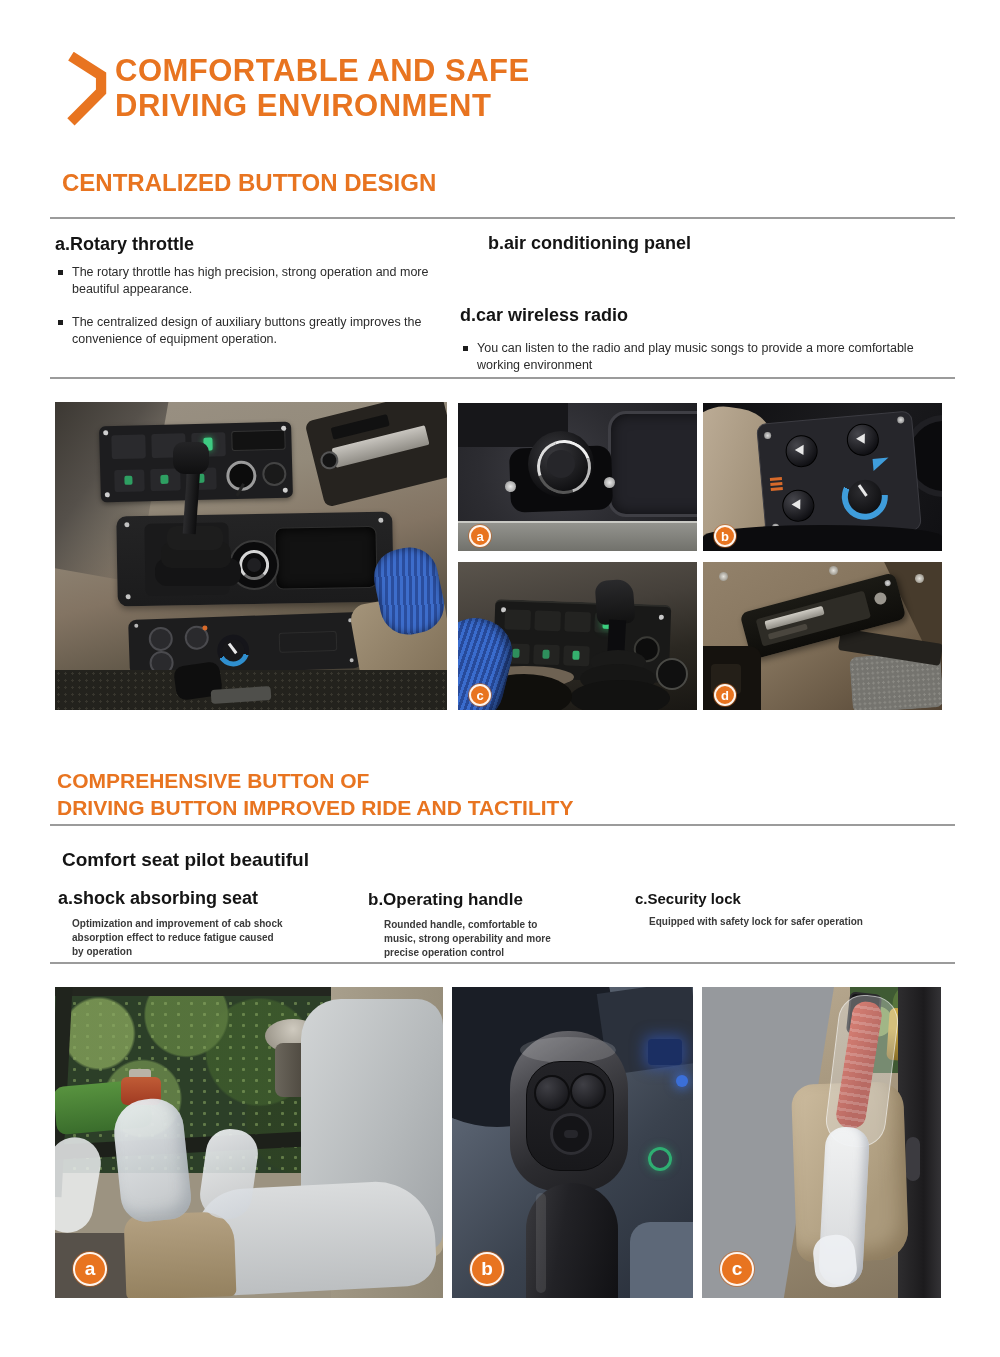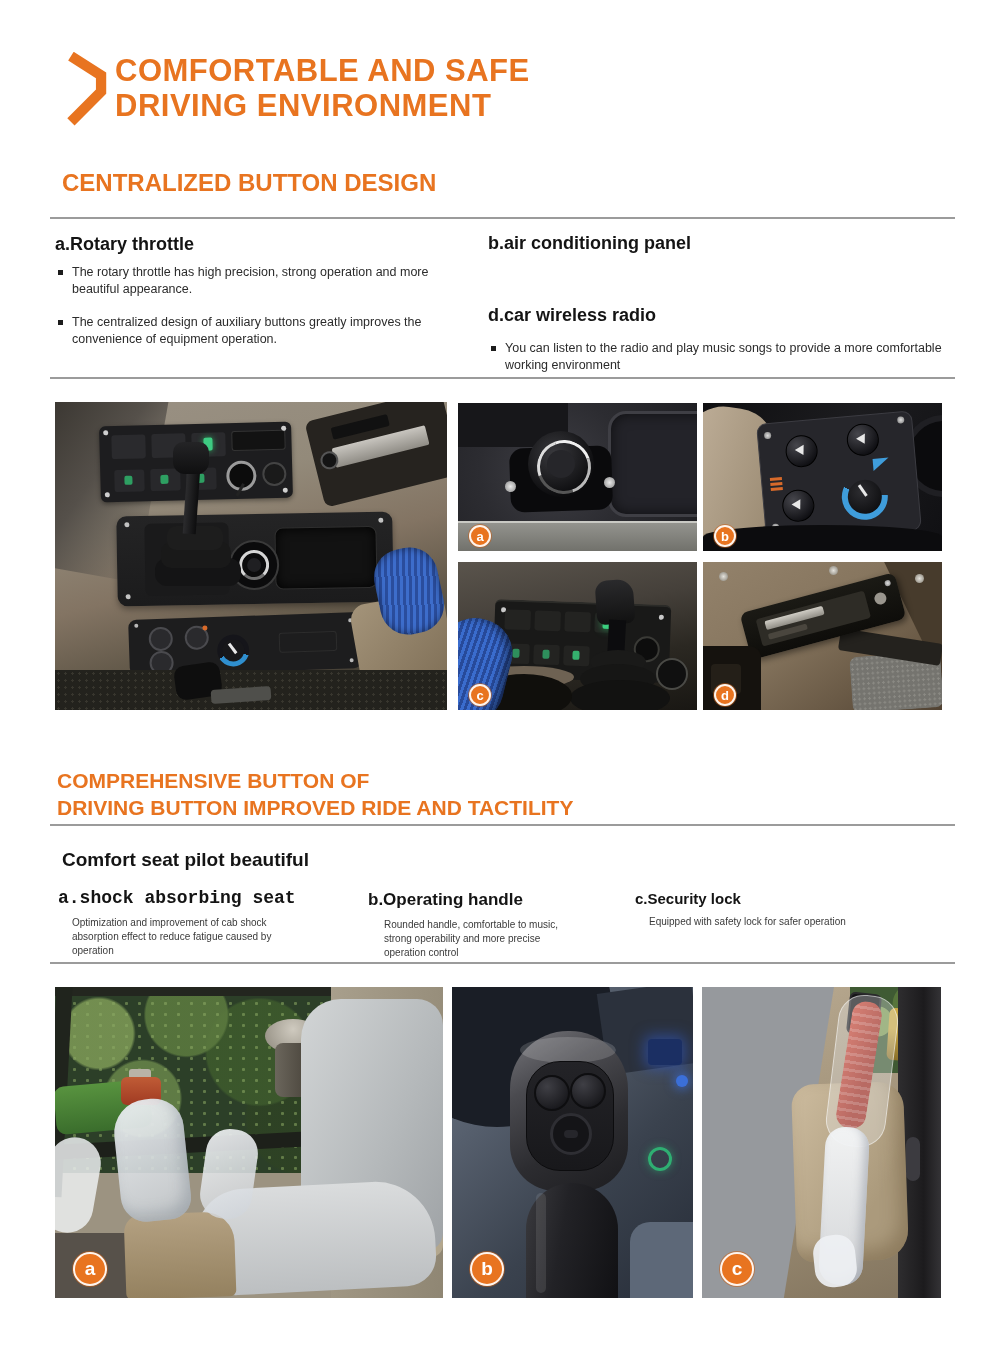--- a/index.html
+++ b/index.html
@@ -7,21 +7,21 @@
         font-family:"Liberation Sans",sans-serif;color:#222;}
   .ab{position:absolute;}
   .hr{position:absolute;left:50px;width:905px;height:2px;background:#9b9b9b;}
   .main-title{font-weight:bold;font-size:31px;line-height:35px;letter-spacing:.5px;color:#e87420;}
   .sec-head{font-weight:bold;color:#e87420;}
   .feat-title{font-weight:bold;color:#141414;font-size:18px;}
   .bullet{display:flex;margin-top:9px;}
   .bullet .sq{width:5px;height:5px;background:#1c1c1c;margin:6px 9px 0 3px;flex:0 0 auto;}
   .bullet .tx{font-size:12.5px;line-height:17px;color:#2b2b2b;}
   .bfeat-title{font-weight:bold;color:#141414;}
-  .bfeat-desc{font-size:10px;line-height:14px;color:#3a3a3a;margin-top:8px;}
+  .bfeat-desc{font-size:10px;line-height:14px;color:#3a3a3a;margin-top:8px;font-weight:bold;}
   .ph{position:absolute;overflow:hidden;background:#151515;}
   .badge{position:absolute;border-radius:50%;background:#e87420;color:#fff;font-weight:bold;
          display:flex;align-items:center;justify-content:center;box-sizing:border-box;
          border:2px solid rgba(255,255,255,.92);box-shadow:0 0 0 1px rgba(200,95,20,.55);}
   .badge.sm{width:22px;height:22px;font-size:13px;left:11px;bottom:4px;}
   .badge.lg{width:34px;height:34px;font-size:19px;left:18px;bottom:12px;}
   .wrk{background-image:repeating-linear-gradient(25deg,rgba(255,255,255,.22) 0 3px,transparent 3px 14px),
        repeating-linear-gradient(-40deg,rgba(0,0,0,.08) 0 2px,transparent 2px 11px);}
 </style>
 </head>
@@ -52,21 +52,21 @@
     <div class="feat-title">b.air conditioning panel</div>
   </div>
 
   <div class="ab" style="left:55px;top:305px;width:382px;">
     <div class="bullet">
       <span class="sq"></span>
       <span class="tx">The centralized design of auxiliary buttons greatly improves the convenience of equipment operation.</span>
     </div>
   </div>
 
-  <div class="ab" style="left:488px;top:305px;width:478px;">
+  <div class="ab" style="left:460px;top:305px;width:478px;">
     <div class="feat-title">d.car wireless radio</div>
     <div class="bullet" style="margin-top:14px;">
       <span class="sq"></span>
       <span class="tx">You can listen to the radio and play music songs to provide a more comfortable working environment</span>
     </div>
   </div>
 
   <div class="hr" style="top:377px;"></div>
 
   <div class="ph" style="left:55px;top:402px;width:392px;height:308px;">
@@ -242,21 +242,21 @@
   </div>
 
   <div class="ab sec-head" style="left:57px;top:767px;font-size:21px;line-height:27px;">
     <div>COMPREHENSIVE BUTTON OF</div>
     <div>DRIVING BUTTON IMPROVED RIDE AND TACTILITY</div>
   </div>
   <div class="hr" style="top:824px;"></div>
   <div class="ab" style="left:62px;top:849px;font-size:19px;font-weight:bold;color:#141414;">Comfort seat pilot beautiful</div>
 
   <div class="ab" style="left:58px;top:888px;width:300px;">
-    <div class="bfeat-title" style="font-size:18px;font-family:Liberation Mono, monospace;">a.shock absorbing seat</div>
+    <div class="bfeat-title" style="font-size:18px;">a.shock absorbing seat</div>
     <div class="bfeat-desc" style="padding-left:14px;width:215px;">Optimization and improvement of cab shock absorption effect to reduce fatigue caused by operation</div>
   </div>
   <div class="ab" style="left:368px;top:890px;width:270px;">
     <div class="bfeat-title" style="font-size:17px;">b.Operating handle</div>
     <div class="bfeat-desc" style="padding-left:16px;width:180px;">Rounded handle, comfortable to music, strong operability and more precise operation control</div>
   </div>
   <div class="ab" style="left:635px;top:890px;width:300px;">
     <div class="bfeat-title" style="font-size:15px;">c.Security lock</div>
     <div class="bfeat-desc" style="padding-left:14px;">Equipped with safety lock for safer operation</div>
   </div>

